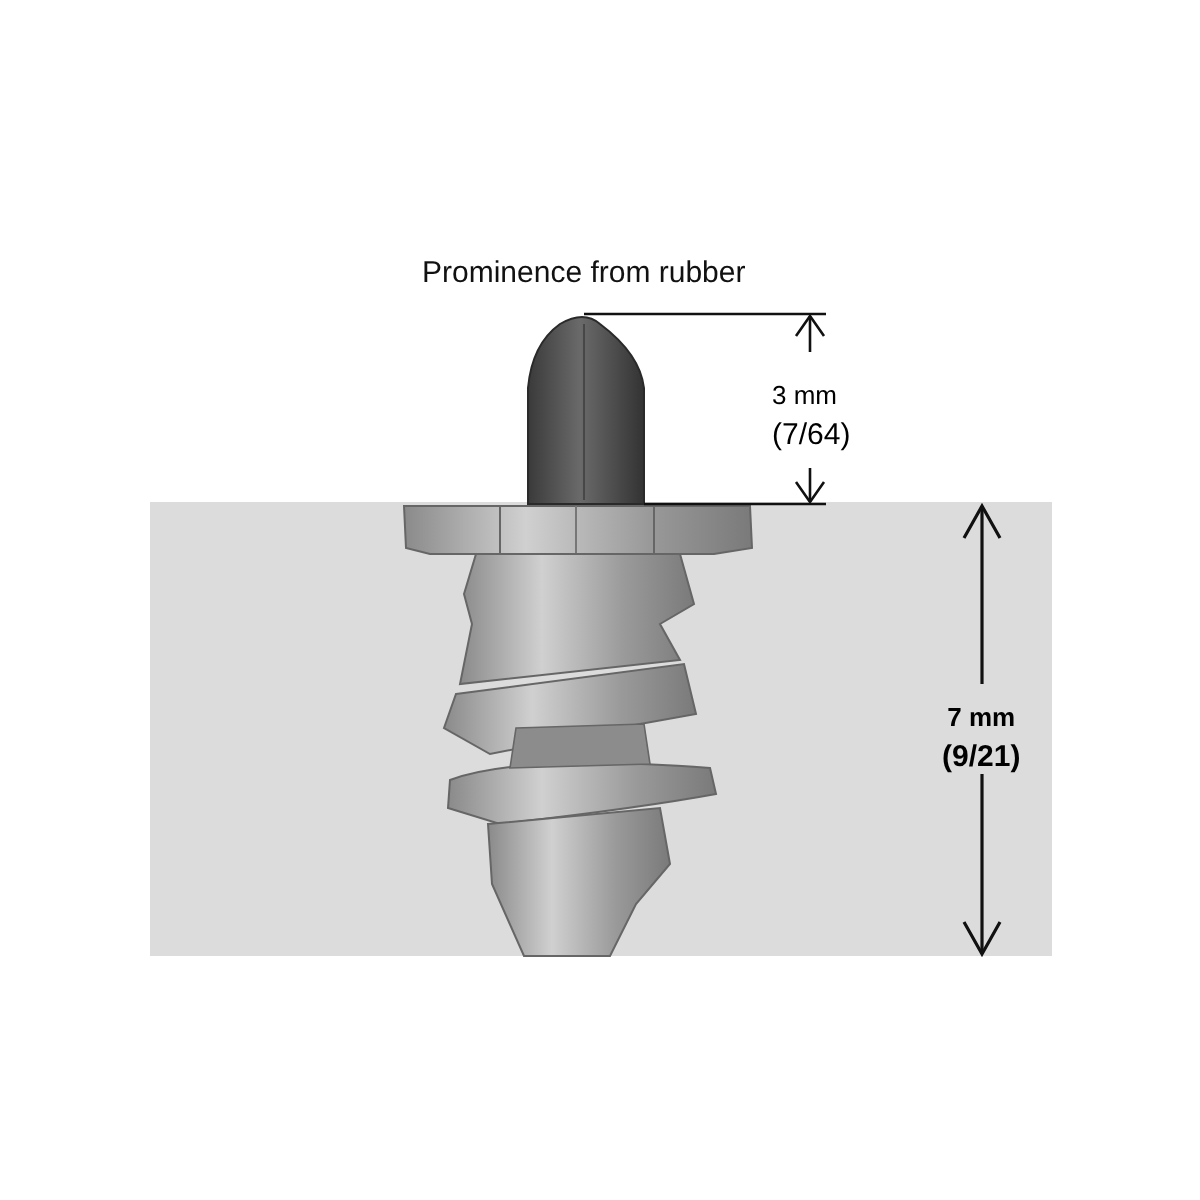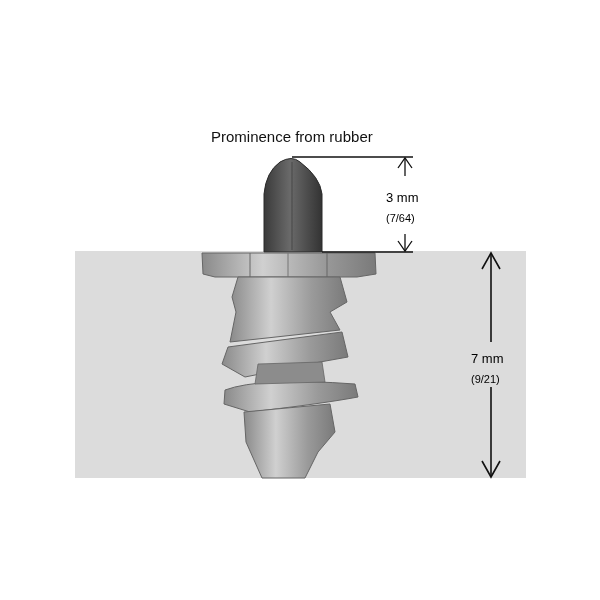--- a/index.html
+++ b/index.html
@@ -3,23 +3,23 @@
   <meta charset="utf-8">
   <style>
     html, body { margin: 0; padding: 0; background: #ffffff; }
     body { width: 600px; height: 600px; position: relative; overflow: hidden; font-family: "Liberation Sans", sans-serif; }
     .canvas { position: absolute; left: 0; top: 0; width: 600px; height: 464px; margin-top: 12px; }
     .rubber { position: absolute; left: 75px; top: 239px; width: 451px; height: 227px; background: #dcdcdc; }
     .label { position: absolute; color: #111; white-space: nowrap; }
     .label-top { left: 211px; top: 116px; font-size: 15px; }
     .label-bottom { left: 331px; top: 477px; font-size: 15px; }
     .dim-main { font-size: 13px; }
-    .dim-sub { font-size: 11px; }
+    .dim-sub { font-size: 15px; }
     .dim3 { position: absolute; left: 386px; top: 176px; text-align: left; line-height: 20px; }
-    .dim7 { position: absolute; left: 471px; top: 337px; line-height: 20px; }
+    .dim7 { position: absolute; left: 471px; top: 337px; text-align: center; line-height: 20px; font-weight: bold; }
     svg { position: absolute; left: 0; top: 0; }
   </style>
 </head>
 <body>
 
 <div class="canvas">
   <div class="rubber"></div>
 
   <svg width="600" height="600" viewBox="0 0 600 600">
     <defs>

